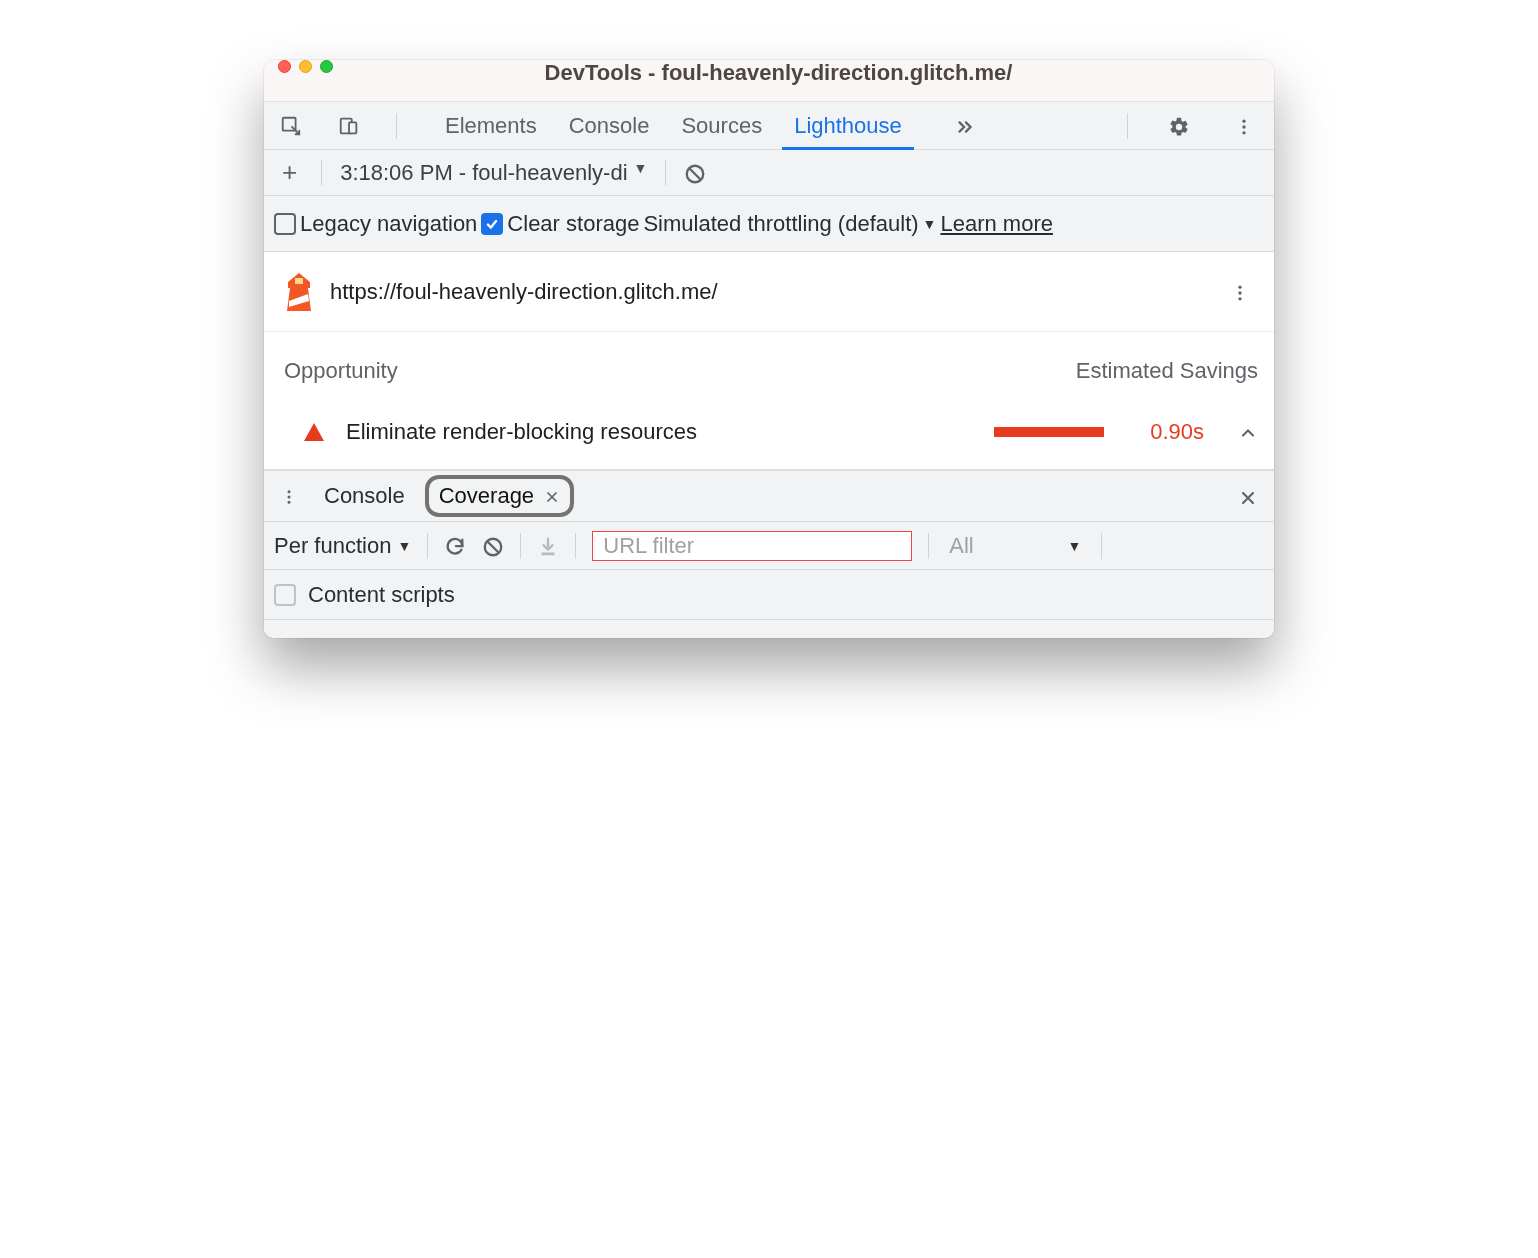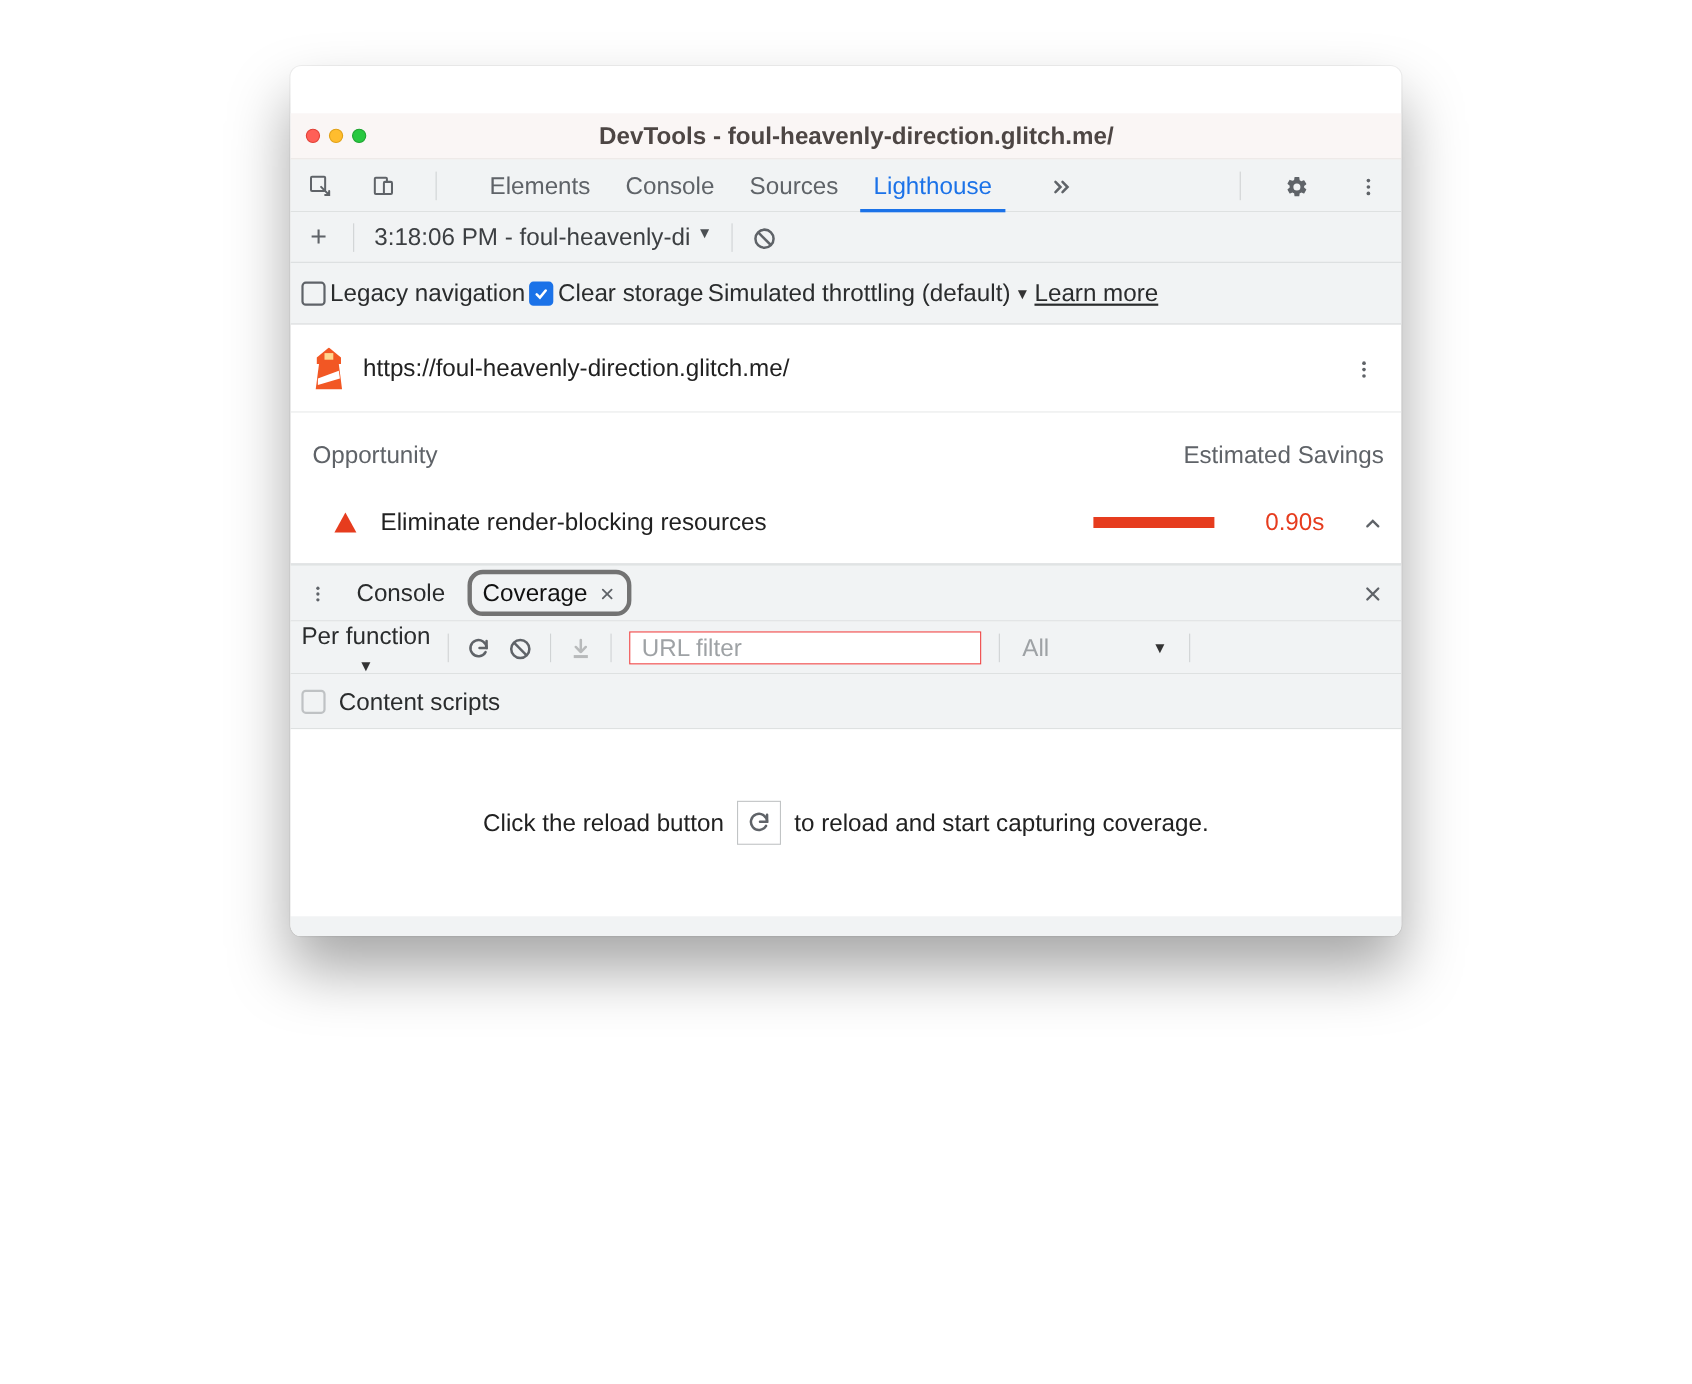--- a/index.html
+++ b/index.html
@@ -28,24 +28,23 @@
       background: #ffffff;
       box-shadow: 0 30px 55px rgba(0,0,0,0.35), 0 0 0 1px rgba(0,0,0,0.05);
       overflow: hidden;
     }
 
     
     .title-bar {
       height: 42px;
       background: #faf6f5;
       display: flex;
-      align-items: center;
+      align-items: flex-start;
       padding: 0 14px;
       border-bottom: 1px solid #e6e1e0;
-      margin-top: 43px;
     }
     .traffic { display: flex; gap: 8px; margin-right: 14px; }
     .traffic span {
       width: 13px; height: 13px; border-radius: 50%;
     }
     .tl-close  { background: #ff5f57; border: 1px solid #e14036; }
     .tl-min    { background: #ffbd2e; border: 1px solid #e1a116; }
     .tl-zoom   { background: #28c840; border: 1px solid #1da430; }
     .title-text {
       flex: 1;
@@ -266,21 +265,20 @@
       display: flex;
       align-items: center;
       padding: 0 10px;
       gap: 16px;
       border-bottom: 1px solid #d9dcdd;
     }
     .per-fn {
       display: flex; align-items: center; gap: 6px;
       cursor: pointer;
       color: #2a2c2d;
-      flex-direction: column;
     }
     .icon-btn { color: #5f6368; cursor: pointer; }
     .icon-btn.disabled { color: #b8babb; cursor: default; }
     .url-filter {
       flex: 1;
       max-width: 320px;
       height: 30px;
       border: 1px solid #ef4444;
       background: #fff;
       display: flex;
@@ -548,26 +546,16 @@
       <span class="small-caret">▼</span>
     </div>
     <div class="tiny-vsep"></div>
   </div>
 
   <div class="cs-row">
     <div class="cs-chk"></div>
     <span>Content scripts</span>
   </div>
 
-  <div class="cov-msg">
-    <span>Click the reload button</span>
-    <div class="reload-box">
-      <svg width="22" height="22" viewBox="0 0 24 24" fill="none" stroke="currentColor" stroke-width="2.5" stroke-linecap="round">
-          <path d="M20 11 A8 8 0 1 0 19 15"></path>
-          <path d="M20 4 L20 11 L13 11"></path>
-        </svg>
-    </div>
-    <span>to reload and start capturing coverage.</span>
-  </div>
 
   <div class="bottom-bar"></div>
 
 </div>
 
 </body></html>

